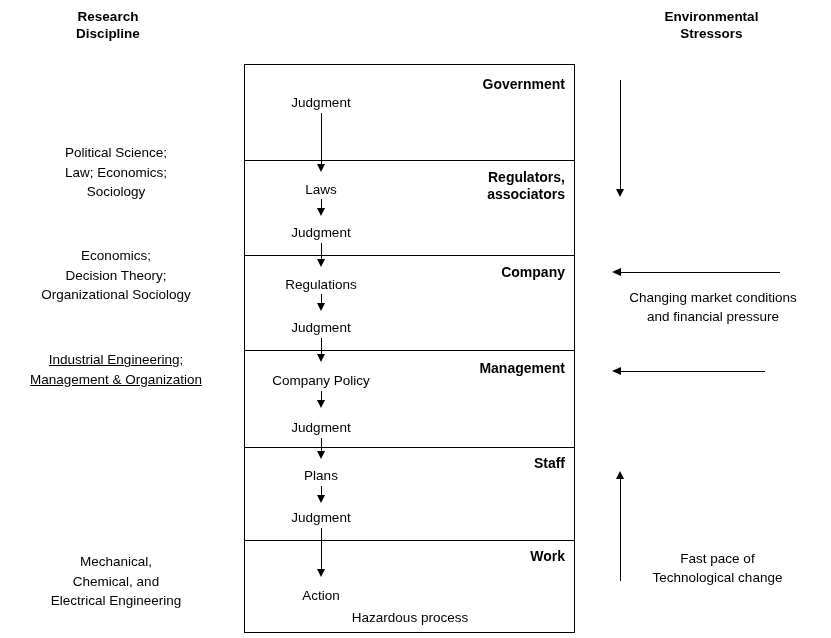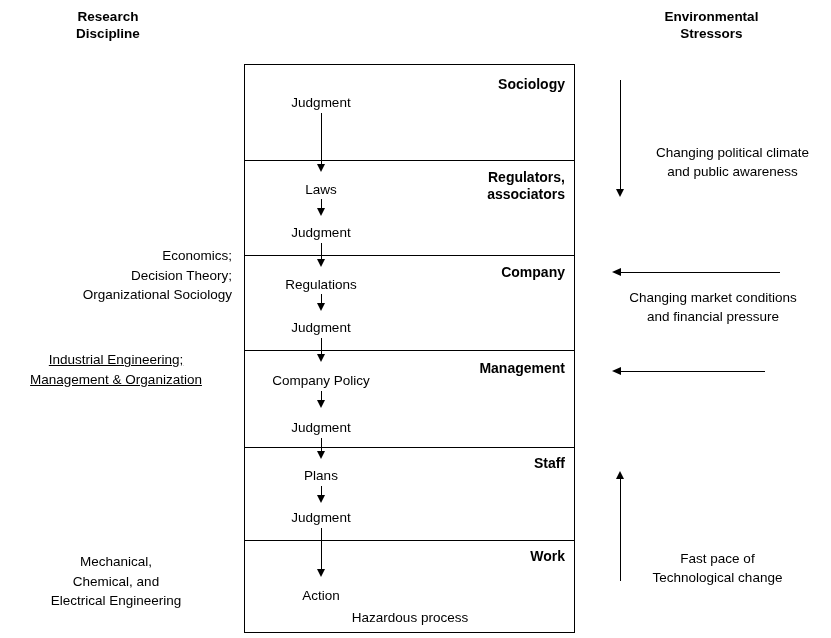--- a/index.html
+++ b/index.html
@@ -128,42 +128,45 @@
 <body>
 
 <div id="page">
 
   <div id="header-research" class="col-header">Research
 Discipline</div>
 
   <div id="header-stressors" class="col-header">Environmental
 Stressors</div>
 
-
-  <div class="discipline" style="top:246px;text-align:right;">Economics;
+  <div class="discipline" style="top:143px;">Political Science;
+Law; Economics;
+Sociology</div>
+
+  <div class="discipline" style="top:246px;">Economics;
 Decision Theory;
 Organizational Sociology</div>
 
   <div class="discipline" style="top:350px;text-decoration:underline;">Industrial Engineering;
 Management &amp; Organization</div>
 
 
   <div class="discipline" style="top:552px;">Mechanical,
 Chemical, and
 Electrical Engineering</div>
 
   <div id="stack">
 
     <div class="tier-divider" style="top:95px;"></div>
     <div class="tier-divider" style="top:190px;"></div>
     <div class="tier-divider" style="top:285px;"></div>
     <div class="tier-divider" style="top:382px;"></div>
     <div class="tier-divider" style="top:475px;"></div>
 
-    <div class="tier-label" style="top:11px;">Sociology</div>
+    <div class="tier-label" style="top:11px;">Government</div>
     <div class="tier-label" style="top:104px;">Regulators,
 associators</div>
     <div class="tier-label" style="top:199px;">Company</div>
     <div class="tier-label" style="top:295px;">Management</div>
     <div class="tier-label" style="top:390px;">Staff</div>
     <div class="tier-label" style="top:483px;">Work</div>
 
     <div class="flow-label" style="left:76px; top:30px;">Judgment</div>
 
     <div class="flow-label" style="left:76px; top:117px;">Laws</div>
@@ -210,22 +213,20 @@
     <div class="v-arrow" style="left:76px; top:421px; height:12px;"></div>
     <div class="arrow-head-down" style="left:76px; top:430px;"></div>
 
     <div class="v-arrow" style="left:76px; top:463px; height:45px;"></div>
     <div class="arrow-head-down" style="left:76px; top:504px;"></div>
 
   </div>
 
   <div class="v-arrow" style="left:620px; top:80px; height:110px;"></div>
   <div class="arrow-head-down" style="left:620px; top:189px;"></div>
-  <div class="stressor-text" style="left:634px; top:143px; width:197px;">Changing political climate
-and public awareness</div>
 
   <div class="h-arrow" style="left:620px; top:272px; width:160px;"></div>
   <div class="arrow-head-left" style="left:612px; top:272px;"></div>
   <div class="stressor-text" style="left:595px; top:288px; width:236px;">Changing market conditions
 and financial pressure</div>
 
   <div class="h-arrow" style="left:620px; top:371px; width:145px;"></div>
   <div class="arrow-head-left" style="left:612px; top:371px;"></div>
 
   <div class="arrow-head-up" style="left:620px; top:471px;"></div>

